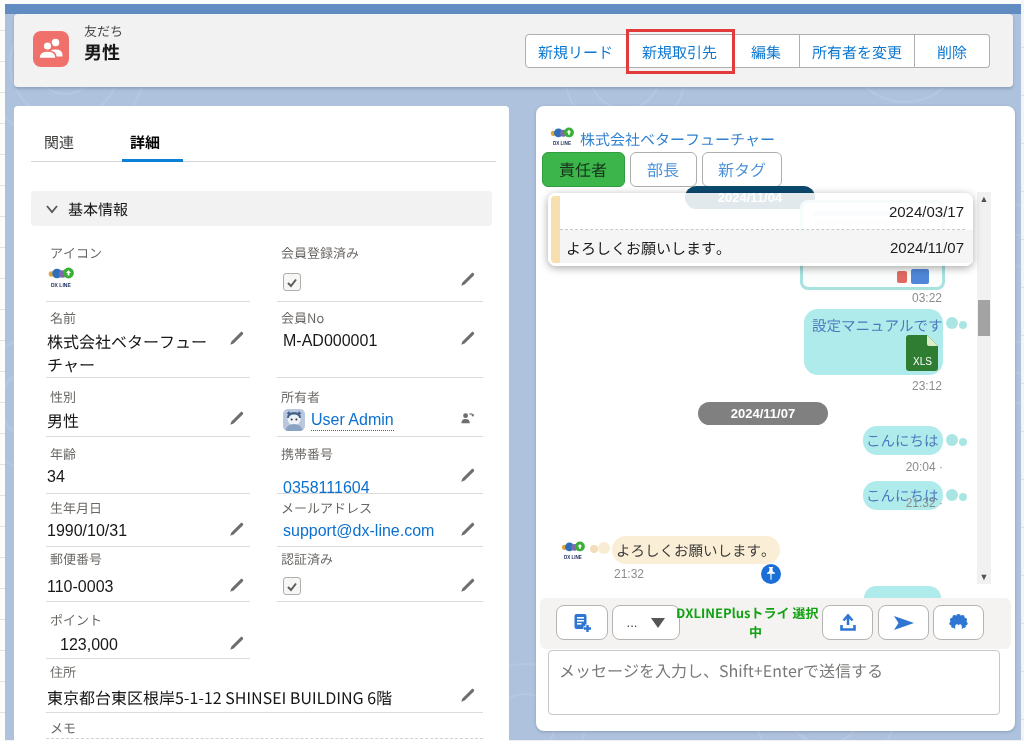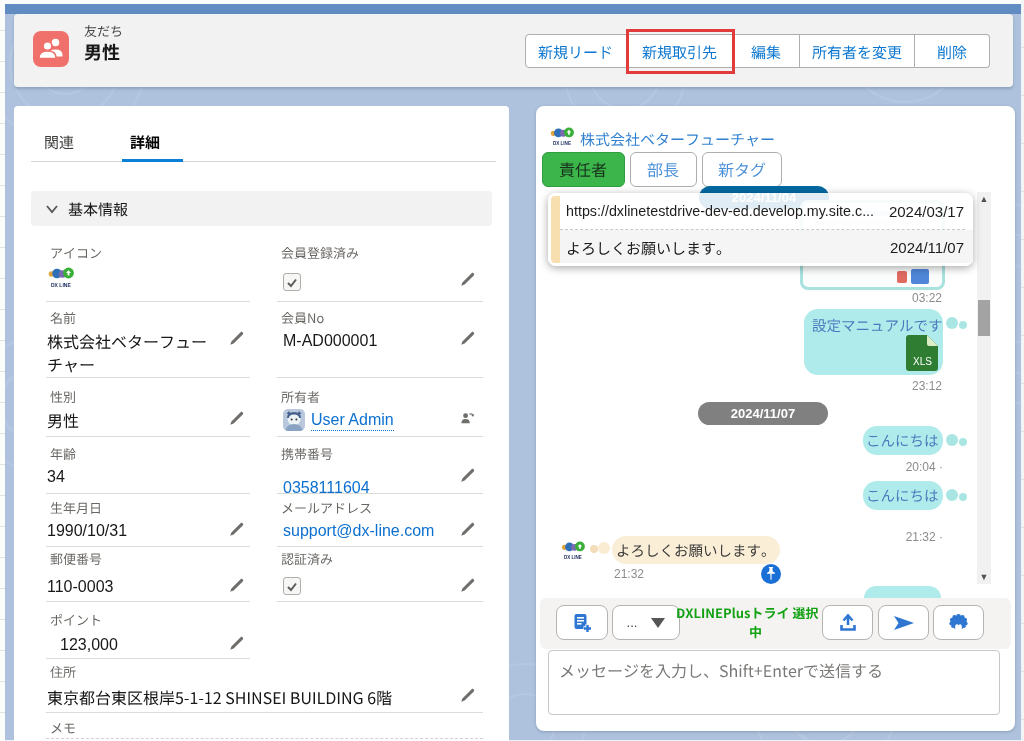--- a/index.html
+++ b/index.html
@@ -405,35 +405,34 @@
       <svg width="33" height="19" viewBox="0 -16 33 19" style="display:block;">
         <path d="M9.6 -12.5H14.4V-11.4H10.8V1.3H9.6ZM1.1 -11.7H8.7V-10.6H1.1ZM0.7 -7.2H8.9V-6.1H0.7ZM4.3 -13.4H5.5V-11H4.3ZM2.1 -10 3.1 -10.3Q3.3 -9.7 3.6 -8.9Q3.8 -8.2 3.8 -7.7L2.8 -7.4Q2.7 -8 2.5 -8.7Q2.3 -9.4 2.1 -10ZM6.7 -10.4 7.8 -10.1Q7.6 -9.4 7.3 -8.7Q7 -7.9 6.7 -7.4L5.8 -7.6Q5.9 -8 6.1 -8.5Q6.3 -9 6.4 -9.5Q6.6 -10 6.7 -10.4ZM2.2 -0.7H7.4V0.4H2.2ZM1.7 -4.7H8V1.2H6.9V-3.7H2.9V1.3H1.7ZM14.1 -12.5H14.3L14.5 -12.5L15.4 -12Q14.9 -10.8 14.3 -9.5Q13.7 -8.2 13.2 -7.2Q14 -6.4 14.4 -5.7Q14.9 -5 15 -4.4Q15.2 -3.8 15.2 -3.2Q15.2 -2.5 15 -2Q14.8 -1.4 14.4 -1.1Q14 -0.9 13.4 -0.8Q13 -0.7 12.7 -0.8Q12.3 -0.8 12 -0.8Q11.9 -1 11.9 -1.4Q11.8 -1.7 11.6 -2Q12 -1.9 12.3 -1.9Q12.6 -1.9 12.9 -1.9Q13.1 -1.9 13.2 -2Q13.4 -2 13.6 -2.1Q13.8 -2.3 13.9 -2.6Q14 -2.9 14 -3.4Q14 -4.1 13.6 -5Q13.1 -5.9 11.9 -7Q12.2 -7.6 12.5 -8.3Q12.8 -9 13.1 -9.7Q13.4 -10.4 13.7 -11Q13.9 -11.6 14.1 -12.1Z M16.8 -5.8H31.2V-4.7H16.8ZM20.3 -10.4H29.1V-9.5H20.3ZM20.3 -8.1H29.1V-7.1H20.3ZM17.6 0.1Q18.5 -0.1 19.8 -0.3Q21 -0.5 22.4 -0.7Q23.7 -0.9 25.1 -1.1L25.2 -0.1Q23.9 0.1 22.6 0.4Q21.3 0.6 20.1 0.8Q18.9 1 17.9 1.2ZM24.1 -5.5Q24.9 -3.2 26.8 -1.7Q28.6 -0.3 31.4 0.3Q31.3 0.4 31.2 0.6Q31 0.8 30.9 1Q30.8 1.1 30.7 1.3Q28.7 0.9 27.2 -0Q25.8 -0.9 24.7 -2.2Q23.6 -3.5 23 -5.2ZM29.5 -4.6 30.4 -3.9Q29.9 -3.5 29.1 -3Q28.4 -2.6 27.7 -2.2Q27 -1.8 26.4 -1.5L25.6 -2.1Q26.2 -2.4 26.9 -2.8Q27.6 -3.3 28.3 -3.7Q29 -4.2 29.5 -4.6ZM19.7 -12.8H29.6V-11.8H20.9V-5.3H19.7ZM19.7 -5.4H20.9V0.1L19.7 0.2Z" fill="#4a90d9"></path>
       </svg>
     </div>
     <div class="abs tagbtn" style="left:166px; width:80px;">
       <svg width="49" height="19" viewBox="0 -16 49 19" style="display:block;">
         <path d="M9.4 -8H15.4V-6.9H9.4ZM1 -11.8H8V-10.8H1ZM0.8 -5.4H8.1V-4.4H0.8ZM0.8 -8.1H8.2V-7.1H0.8ZM12.4 -7.6H13.5V1.2H12.4ZM3.9 -13.4H5.1V-11.2H3.9ZM3.9 -7.3H5.1V1.3H3.9ZM8.8 -12.1 10.3 -11.7Q10.3 -11.5 10 -11.5V-6.5Q10 -5.6 9.9 -4.6Q9.8 -3.6 9.5 -2.5Q9.3 -1.5 8.8 -0.5Q8.3 0.5 7.4 1.4Q7.3 1.2 7.2 1.1Q7 0.9 6.9 0.7Q6.7 0.6 6.6 0.5Q7.3 -0.2 7.8 -1.1Q8.2 -2 8.5 -2.9Q8.7 -3.8 8.7 -4.8Q8.8 -5.7 8.8 -6.5ZM14.2 -13.3 15.1 -12.4Q14.4 -12 13.4 -11.7Q12.5 -11.5 11.5 -11.2Q10.4 -11 9.5 -10.8Q9.4 -11 9.3 -11.3Q9.2 -11.6 9.1 -11.7Q10 -11.9 11 -12.2Q11.9 -12.4 12.8 -12.7Q13.6 -13 14.2 -13.3ZM5 -4.1Q5.2 -3.9 5.6 -3.7Q5.9 -3.4 6.4 -3Q6.8 -2.7 7.2 -2.4Q7.5 -2.1 7.7 -1.9L6.9 -1Q6.8 -1.3 6.4 -1.6Q6.1 -1.9 5.7 -2.3Q5.3 -2.7 4.9 -3Q4.6 -3.3 4.3 -3.5ZM1.9 -10.5 2.9 -10.7Q3.1 -10.1 3.3 -9.5Q3.5 -8.9 3.6 -8.4L2.6 -8.1Q2.5 -8.6 2.4 -9.3Q2.2 -9.9 1.9 -10.5ZM6 -10.7 7.1 -10.5Q6.9 -9.9 6.7 -9.2Q6.4 -8.6 6.2 -8.2L5.2 -8.4Q5.4 -8.7 5.5 -9.1Q5.7 -9.5 5.8 -9.9Q6 -10.4 6 -10.7ZM4 -4.9 4.8 -4.5Q4.4 -3.7 3.8 -2.8Q3.2 -1.9 2.6 -1.1Q1.9 -0.4 1.3 0.1Q1.1 -0.1 0.9 -0.3Q0.6 -0.6 0.4 -0.8Q1.1 -1.2 1.8 -1.8Q2.4 -2.5 3 -3.3Q3.6 -4.1 4 -4.9Z M22.6 -7.3Q23.4 -6.9 24.3 -6.3Q25.1 -5.8 25.9 -5.2Q26.8 -4.6 27.6 -4.1Q28.3 -3.5 28.9 -3L28 -1.9Q27.4 -2.4 26.7 -3Q25.9 -3.6 25.1 -4.2Q24.2 -4.8 23.4 -5.4Q22.5 -6 21.8 -6.4ZM30 -10.3Q29.9 -10.1 29.8 -9.8Q29.7 -9.6 29.6 -9.4Q29.4 -8.6 28.9 -7.6Q28.5 -6.7 28 -5.7Q27.4 -4.8 26.7 -3.9Q25.6 -2.6 24 -1.4Q22.4 -0.1 20.1 0.7L19 -0.3Q20.5 -0.7 21.7 -1.4Q22.9 -2.1 23.9 -2.9Q24.9 -3.7 25.6 -4.6Q26.2 -5.3 26.7 -6.2Q27.2 -7.1 27.6 -8Q28 -8.9 28.2 -9.6H22.3L22.8 -10.7H27.9Q28.2 -10.7 28.5 -10.8Q28.7 -10.8 28.9 -10.9ZM24.6 -12.6Q24.4 -12.2 24.2 -11.9Q24 -11.5 23.9 -11.3Q23.4 -10.4 22.6 -9.4Q21.9 -8.3 20.8 -7.3Q19.8 -6.2 18.5 -5.4L17.5 -6.2Q18.8 -7 19.9 -8.1Q20.9 -9.1 21.6 -10.1Q22.2 -11 22.6 -11.8Q22.7 -12 22.9 -12.3Q23 -12.7 23.1 -13Z M44.2 -12.8Q44.4 -12.5 44.7 -12.1Q44.9 -11.7 45.2 -11.3Q45.4 -10.9 45.5 -10.6L44.7 -10.2Q44.4 -10.7 44.1 -11.3Q43.7 -12 43.4 -12.4ZM46 -13.4Q46.2 -13.1 46.5 -12.8Q46.7 -12.4 46.9 -12Q47.2 -11.6 47.3 -11.3L46.5 -10.9Q46.2 -11.4 45.9 -12Q45.5 -12.6 45.2 -13.1ZM45.3 -9.6Q45.2 -9.4 45.1 -9.2Q45 -9 44.9 -8.8Q44.7 -8 44.3 -7Q43.9 -6.1 43.4 -5.1Q42.8 -4.1 42.1 -3.3Q41 -1.9 39.5 -0.8Q38 0.3 35.7 1.1L34.6 0Q36 -0.4 37.2 -1Q38.4 -1.6 39.3 -2.4Q40.2 -3.1 41 -4Q41.6 -4.7 42.1 -5.6Q42.6 -6.5 43 -7.3Q43.4 -8.2 43.5 -9H37.6L38.1 -10.1Q38.3 -10.1 38.8 -10.1Q39.3 -10.1 40 -10.1Q40.7 -10.1 41.4 -10.1Q42 -10.1 42.5 -10.1Q43 -10.1 43.2 -10.1Q43.5 -10.1 43.8 -10.1Q44.1 -10.2 44.2 -10.3ZM39.9 -12Q39.7 -11.7 39.6 -11.4Q39.4 -11 39.2 -10.8Q38.8 -9.9 38 -8.9Q37.3 -7.9 36.3 -6.9Q35.3 -5.9 34 -5L32.9 -5.8Q34 -6.5 34.8 -7.2Q35.6 -7.9 36.2 -8.6Q36.8 -9.4 37.3 -10Q37.7 -10.7 38 -11.3Q38.1 -11.5 38.2 -11.8Q38.4 -12.2 38.5 -12.5Z" fill="#4a90d9"></path>
       </svg>
     </div>
 
-    <div class="abs pill" style="left:163px; top:80px; background:#0369a1;">2024/11/04</div>
+    <div class="abs pill" style="left:149px; top:80px; background:#0c4a6e;">2024/11/04</div>
 
     <div class="abs" style="left:264px; top:94px; width:145px; height:90px; border:3px solid #a8e2df; border-radius:8px; background:#fbfdfd;">
       <div class="abs" style="left:10px; top:8px; width:80px; height:5px; background:#d8e4ea;"></div>
       <div class="abs" style="left:10px; top:18px; width:110px; height:4px; background:#e3ebf0;"></div>
       <div class="abs" style="left:10px; top:27px; width:95px; height:4px; background:#e3ebf0;"></div>
       <div class="abs" style="left:10px; top:36px; width:105px; height:4px; background:#e8eef2;"></div>
       <div class="abs" style="left:10px; top:50px; width:70px; height:4px; background:#e3ebf0;"></div>
       <div class="abs" style="left:108px; top:66px; width:18px; height:15px; background:#4f86d8; border-radius:2px;"></div>
       <div class="abs" style="left:94px; top:68px; width:10px; height:12px; background:#e06a60; border-radius:2px;"></div>
     </div>
 
     <div class="abs" id="overlay">
       <div class="abs" style="left:3px; top:3px; width:9px; height:67px; background:#f8dfb0; border-radius:4px 0 0 4px;"></div>
-      <div class="abs" style="left:18px; top:10px; font-size:14.3px; white-space:nowrap; color:#1d1d1d;">https://dxlinetestdrive-dev-ed.develop.my.site.c...</div>
       <div class="abs" style="right:9px; top:10px; font-size:15px; color:#1d1d1d;">2024/03/17</div>
       <div class="abs" style="left:12px; top:36px; width:405px; border-top:1px dashed #c9c9c9;"></div>
       <div class="abs" style="left:12px; top:37px; width:413px; height:33px; background:rgba(243,243,243,.85);"></div>
       <div class="abs" style="left:18px; top:46px;">
         <svg width="166" height="17" viewBox="0 -15 166 17" style="display:block;">
           <path d="M8.1 -11.8Q8.1 -11.6 8.1 -11.4Q8.1 -11.1 8 -10.8Q8 -10.5 8 -10.3Q8 -9.8 8 -9Q8 -8.3 8 -7.5Q8 -6.9 8 -6.1Q8.1 -5.3 8.1 -4.4Q8.2 -3.6 8.2 -2.8Q8.2 -2.1 8.2 -1.6Q8.2 -1.1 8.1 -0.7Q7.9 -0.3 7.6 0Q7.3 0.3 6.8 0.5Q6.2 0.7 5.5 0.7Q4.5 0.7 3.6 0.5Q2.8 0.2 2.4 -0.3Q1.9 -0.8 1.9 -1.7Q1.9 -2.4 2.3 -2.9Q2.7 -3.5 3.5 -3.8Q4.4 -4.1 5.7 -4.1Q6.8 -4.1 7.8 -3.9Q8.9 -3.6 9.8 -3.2Q10.7 -2.8 11.5 -2.3Q12.3 -1.8 12.8 -1.2L12.1 -0.1Q11.6 -0.7 10.8 -1.2Q10.1 -1.7 9.2 -2.2Q8.4 -2.6 7.4 -2.8Q6.5 -3.1 5.5 -3.1Q4.4 -3.1 3.7 -2.7Q3.1 -2.3 3.1 -1.7Q3.1 -1.1 3.7 -0.8Q4.3 -0.4 5.4 -0.4Q6.2 -0.4 6.6 -0.8Q7 -1.2 7 -2Q7 -2.4 7 -3.1Q6.9 -3.8 6.9 -4.6Q6.9 -5.4 6.9 -6.2Q6.8 -7 6.8 -7.5Q6.8 -8 6.8 -8.5Q6.8 -9 6.8 -9.5Q6.8 -10 6.8 -10.3Q6.8 -10.6 6.8 -10.9Q6.8 -11.1 6.8 -11.4Q6.7 -11.6 6.7 -11.8ZM7.3 -8.8Q7.7 -8.8 8.3 -8.8Q9 -8.8 9.7 -8.8Q10.4 -8.9 11.1 -8.9Q11.8 -9 12.4 -9L12.5 -7.9Q11.9 -7.8 11.2 -7.8Q10.4 -7.8 9.7 -7.7Q9 -7.7 8.4 -7.7Q7.7 -7.6 7.3 -7.6Z M18.5 -10.9Q18.7 -10.9 19 -10.9Q19.2 -10.9 19.5 -10.9Q19.8 -10.9 20.3 -10.9Q20.8 -10.9 21.4 -10.9Q22.1 -10.9 22.7 -11Q23.3 -11 23.9 -11Q24.4 -11 24.7 -11Q24.9 -11.1 25.1 -11.1Q25.4 -11.1 25.5 -11.2L26.2 -10.3Q26.1 -10.2 25.9 -10.1Q25.7 -10 25.6 -9.9Q25.2 -9.5 24.7 -9.1Q24.1 -8.7 23.6 -8.2Q23 -7.7 22.5 -7.3Q21.9 -6.8 21.4 -6.5Q22 -6.7 22.6 -6.8Q23.1 -6.8 23.6 -6.8Q24.8 -6.8 25.8 -6.4Q26.7 -6 27.2 -5.2Q27.8 -4.4 27.8 -3.4Q27.8 -2 26.9 -1Q25.9 -0 24.2 0.4Q22.5 0.8 20 0.6L19.6 -0.6Q21.2 -0.4 22.5 -0.5Q23.7 -0.6 24.6 -1Q25.6 -1.4 26 -2Q26.5 -2.6 26.5 -3.4Q26.5 -4.5 25.7 -5.2Q24.8 -5.9 23.4 -5.9Q22.4 -5.9 21.6 -5.6Q20.9 -5.4 20.2 -5Q19.5 -4.6 18.9 -4Q18.2 -3.4 17.5 -2.8L16.6 -3.7Q17.3 -4.2 18.1 -4.9Q18.9 -5.5 19.8 -6.3Q20.7 -7 21.5 -7.7Q22.3 -8.4 23 -9Q23.7 -9.6 24 -10Q23.8 -10 23.3 -10Q22.8 -9.9 22.3 -9.9Q21.7 -9.9 21.2 -9.9Q20.7 -9.9 20.2 -9.8Q19.8 -9.8 19.6 -9.8Q19.3 -9.8 19 -9.8Q18.7 -9.7 18.5 -9.7Z M35.1 -11.7Q35 -11.3 35 -10.9Q35 -10.6 35 -10.2Q34.9 -9.5 34.9 -8.6Q34.9 -7.7 34.8 -6.6Q34.8 -5.6 34.8 -4.6Q34.8 -3.5 34.8 -2.7Q34.8 -1.9 35.1 -1.4Q35.4 -0.9 36 -0.7Q36.5 -0.5 37.2 -0.5Q38.3 -0.5 39.1 -0.7Q39.9 -1 40.6 -1.4Q41.2 -1.9 41.7 -2.4Q42.2 -3 42.6 -3.6L43.5 -2.5Q43.1 -2 42.5 -1.4Q42 -0.9 41.2 -0.4Q40.4 0.1 39.4 0.5Q38.4 0.8 37.2 0.8Q36.1 0.8 35.3 0.4Q34.5 0.1 34 -0.6Q33.6 -1.4 33.6 -2.6Q33.6 -3.3 33.6 -4.1Q33.6 -4.9 33.6 -5.8Q33.6 -6.6 33.7 -7.5Q33.7 -8.3 33.7 -9Q33.7 -9.7 33.7 -10.2Q33.7 -10.6 33.7 -11Q33.7 -11.4 33.6 -11.7Z M55.6 -11.1Q55.3 -10.9 55 -10.6Q54.7 -10.4 54.5 -10.2Q54.1 -9.9 53.6 -9.4Q53 -9 52.4 -8.5Q51.8 -8 51.2 -7.5Q50.6 -7 50.2 -6.7Q49.8 -6.3 49.6 -6Q49.5 -5.8 49.6 -5.5Q49.8 -5.3 50.3 -4.9Q50.7 -4.5 51.2 -4.1Q51.8 -3.6 52.4 -3.1Q53 -2.6 53.6 -2.1Q54.3 -1.5 54.8 -1Q55.4 -0.5 55.9 -0L54.8 1Q54.4 0.4 53.8 -0.1Q53.4 -0.5 52.8 -1.1Q52.2 -1.6 51.6 -2.2Q50.9 -2.8 50.2 -3.3Q49.6 -3.9 49.1 -4.3Q48.4 -4.9 48.2 -5.4Q48 -5.8 48.2 -6.3Q48.5 -6.7 49.2 -7.3Q49.6 -7.6 50.2 -8.1Q50.8 -8.6 51.4 -9.1Q52.1 -9.7 52.6 -10.2Q53.2 -10.7 53.6 -11.1Q53.8 -11.3 54.1 -11.6Q54.3 -11.8 54.4 -12.1Z M66.2 -12Q66.1 -11.9 66.1 -11.7Q66.1 -11.5 66.1 -11.3Q66.1 -11.1 66.1 -10.9Q66 -10.6 66 -10.1Q66 -9.5 66 -8.8Q66 -8.2 66 -7.5Q65.9 -6.8 65.9 -6.2Q65.9 -5.6 66 -4.9Q66 -4.2 66 -3.6Q66 -2.9 66 -2.3Q66 -1.7 66 -1.4Q66 -0.7 65.9 -0.3Q65.7 0.1 65.4 0.3Q65.1 0.5 64.7 0.5Q64.3 0.5 63.7 0.3Q63.2 0.1 62.7 -0.3Q62.2 -0.6 61.9 -1.1Q61.6 -1.5 61.6 -2Q61.6 -2.7 62.1 -3.3Q62.6 -4 63.4 -4.5Q64.3 -5.1 65.2 -5.4Q66.2 -5.8 67.3 -6Q68.3 -6.2 69.2 -6.2Q70.3 -6.2 71.2 -5.9Q72 -5.5 72.5 -4.8Q73 -4.1 73 -3.2Q73 -2.4 72.6 -1.7Q72.3 -1 71.6 -0.5Q70.8 -0 69.8 0.2Q69.3 0.3 68.8 0.4Q68.3 0.4 67.9 0.4L67.5 -0.8Q67.9 -0.8 68.4 -0.8Q68.9 -0.8 69.3 -0.9Q69.9 -1 70.5 -1.3Q71.1 -1.6 71.4 -2.1Q71.8 -2.6 71.8 -3.2Q71.8 -3.9 71.5 -4.3Q71.1 -4.8 70.5 -5Q69.9 -5.2 69.2 -5.2Q68.2 -5.2 67.3 -5Q66.3 -4.8 65.4 -4.4Q64.6 -4.1 64 -3.7Q63.5 -3.3 63.1 -2.9Q62.7 -2.5 62.7 -2.1Q62.7 -1.8 62.9 -1.6Q63.1 -1.4 63.3 -1.2Q63.6 -1 63.9 -0.9Q64.2 -0.8 64.4 -0.8Q64.6 -0.8 64.8 -1Q64.9 -1.2 64.9 -1.5Q64.9 -2 64.9 -2.7Q64.9 -3.5 64.9 -4.4Q64.9 -5.3 64.9 -6.1Q64.9 -6.8 64.9 -7.5Q64.9 -8.3 64.9 -9Q64.9 -9.6 64.9 -10.2Q64.9 -10.7 64.9 -10.9Q64.9 -11.1 64.9 -11.3Q64.9 -11.5 64.9 -11.7Q64.9 -11.9 64.8 -12ZM70.8 -10.3Q71.4 -10 72 -9.6Q72.7 -9.2 73.3 -8.8Q73.9 -8.4 74.2 -8.1L73.6 -7.2Q73.4 -7.4 72.9 -7.7Q72.5 -8.1 72 -8.4Q71.6 -8.7 71.1 -9Q70.6 -9.2 70.3 -9.4ZM61.8 -9.3Q62.4 -9.2 62.9 -9.2Q63.3 -9.2 63.7 -9.2Q64.3 -9.2 65 -9.2Q65.7 -9.3 66.4 -9.4Q67.1 -9.5 67.8 -9.6Q68.5 -9.8 69.1 -9.9L69.1 -8.8Q68.5 -8.6 67.8 -8.5Q67.1 -8.4 66.4 -8.3Q65.6 -8.2 64.9 -8.1Q64.3 -8.1 63.8 -8.1Q63.1 -8.1 62.7 -8.1Q62.2 -8.1 61.8 -8.1Z M76.7 -11.9H82.6V-10.9H76.7ZM78.3 -3.2 79.2 -3.1Q79 -2.2 78.7 -1.4Q78.4 -0.6 78.1 0Q78 -0.1 77.7 -0.2Q77.5 -0.3 77.3 -0.4Q77.6 -1 77.9 -1.7Q78.1 -2.5 78.3 -3.2ZM81.3 -3 82.1 -3.3Q82.4 -2.7 82.6 -2Q82.9 -1.3 83 -0.9L82.2 -0.5Q82.1 -1 81.8 -1.7Q81.6 -2.4 81.3 -3ZM76.4 -11.9H77.3V-6.4Q77.3 -5.5 77.3 -4.6Q77.2 -3.6 77.1 -2.6Q77 -1.7 76.8 -0.7Q76.6 0.2 76.2 1Q76.2 0.9 76 0.7Q75.8 0.6 75.7 0.5Q75.5 0.4 75.4 0.4Q75.8 -0.6 76 -1.8Q76.2 -2.9 76.3 -4.1Q76.4 -5.3 76.4 -6.4ZM79 -6.3V-4.8H81.6V-6.3ZM79 -8.6V-7.1H81.6V-8.6ZM78.1 -9.4H82.5V-4H78.1ZM79.8 -4.2H80.8V0.1Q80.8 0.5 80.7 0.7Q80.6 0.9 80.4 1Q80.1 1.1 79.7 1.2Q79.4 1.2 78.8 1.2Q78.8 1 78.7 0.7Q78.6 0.5 78.5 0.3Q78.9 0.3 79.2 0.3Q79.5 0.3 79.6 0.3Q79.8 0.3 79.8 0.1ZM79.8 -11.2 80.9 -11Q80.8 -10.5 80.6 -9.9Q80.5 -9.3 80.3 -8.9L79.4 -9.1Q79.5 -9.5 79.7 -10.1Q79.8 -10.7 79.8 -11.2ZM82.9 -11.9H89.3V-10.9H82.9ZM84.4 -6.3V-4.8H87.9V-6.3ZM84.4 -4V-2.5H87.9V-4ZM84.4 -8.6V-7.1H87.9V-8.6ZM83.4 -9.5H88.9V-1.6H83.4ZM85.6 -11.4 86.7 -11.3Q86.6 -10.7 86.4 -10Q86.2 -9.4 86.1 -8.9L85.2 -9Q85.3 -9.4 85.3 -9.8Q85.4 -10.2 85.5 -10.7Q85.6 -11.1 85.6 -11.4ZM84.7 -1.3 85.6 -0.8Q85.3 -0.4 84.8 -0Q84.3 0.4 83.8 0.7Q83.3 1 82.8 1.2Q82.7 1.1 82.5 0.8Q82.3 0.6 82.1 0.5Q82.6 0.3 83.1 -0Q83.6 -0.3 84 -0.7Q84.4 -1 84.7 -1.3ZM86.7 -0.8 87.5 -1.3Q87.9 -1 88.3 -0.7Q88.7 -0.3 89 0Q89.4 0.3 89.6 0.6L88.8 1.2Q88.6 0.9 88.2 0.6Q87.8 0.2 87.4 -0.1Q87 -0.5 86.7 -0.8Z M93.3 -10.5Q93.3 -10.3 93.3 -10Q93.3 -9.8 93.2 -9.5Q93.2 -9.2 93.2 -9Q93.2 -8.5 93.2 -8Q93.2 -7.4 93.3 -6.7Q93.3 -6.1 93.3 -5.5Q93.5 -4.2 93.7 -3.3Q94 -2.3 94.4 -1.8Q94.8 -1.3 95.4 -1.3Q95.7 -1.3 95.9 -1.6Q96.2 -1.8 96.4 -2.3Q96.7 -2.7 96.9 -3.2Q97.1 -3.8 97.2 -4.3L98.2 -3.3Q97.7 -2 97.3 -1.3Q96.8 -0.5 96.3 -0.2Q95.9 0.1 95.3 0.1Q94.6 0.1 94 -0.4Q93.3 -0.9 92.9 -2.1Q92.4 -3.2 92.2 -5.2Q92.1 -5.8 92.1 -6.6Q92 -7.3 92 -8Q92 -8.7 92 -9.2Q92 -9.4 92 -9.8Q92 -10.2 91.9 -10.5ZM101.2 -10.1Q101.6 -9.5 101.9 -8.9Q102.3 -8.2 102.6 -7.4Q102.9 -6.6 103.2 -5.8Q103.4 -5 103.6 -4.2Q103.7 -3.4 103.8 -2.6L102.6 -2.1Q102.5 -3.1 102.3 -4.2Q102.1 -5.2 101.7 -6.2Q101.4 -7.2 101 -8.1Q100.5 -9 100 -9.7Z M110.1 -11.7Q110 -11.3 110 -10.9Q110 -10.6 110 -10.2Q109.9 -9.5 109.9 -8.6Q109.9 -7.7 109.8 -6.6Q109.8 -5.6 109.8 -4.6Q109.8 -3.5 109.8 -2.7Q109.8 -1.9 110.1 -1.4Q110.4 -0.9 111 -0.7Q111.5 -0.5 112.2 -0.5Q113.3 -0.5 114.1 -0.7Q114.9 -1 115.6 -1.4Q116.2 -1.9 116.7 -2.4Q117.2 -3 117.6 -3.6L118.5 -2.5Q118.1 -2 117.5 -1.4Q117 -0.9 116.2 -0.4Q115.4 0.1 114.4 0.5Q113.4 0.8 112.2 0.8Q111.1 0.8 110.3 0.4Q109.5 0.1 109 -0.6Q108.6 -1.4 108.6 -2.6Q108.6 -3.3 108.6 -4.1Q108.6 -4.9 108.6 -5.8Q108.6 -6.6 108.7 -7.5Q108.7 -8.3 108.7 -9Q108.7 -9.7 108.7 -10.2Q108.7 -10.6 108.7 -11Q108.7 -11.4 108.6 -11.7Z M128.6 -11.9Q128.6 -11.7 128.5 -11.5Q128.5 -11.2 128.5 -10.9Q128.5 -10.7 128.5 -10.2Q128.5 -9.8 128.5 -9.2Q128.5 -8.6 128.5 -8.1Q128.5 -7.5 128.5 -7Q128.5 -6.3 128.5 -5.5Q128.6 -4.6 128.6 -3.9Q128.6 -3.1 128.7 -2.4Q128.7 -1.8 128.7 -1.4Q128.7 -0.9 128.5 -0.4Q128.2 0.1 127.6 0.4Q127 0.7 126.1 0.7Q124.4 0.7 123.6 0.1Q122.7 -0.4 122.7 -1.5Q122.7 -2.2 123.1 -2.7Q123.6 -3.2 124.3 -3.5Q125.1 -3.8 126.2 -3.8Q127.4 -3.8 128.4 -3.5Q129.5 -3.3 130.3 -2.8Q131.2 -2.4 131.9 -2Q132.5 -1.5 133 -1.1L132.3 -0.1Q131.8 -0.6 131.1 -1Q130.5 -1.5 129.7 -1.9Q128.9 -2.3 128 -2.6Q127.1 -2.8 126 -2.8Q125 -2.8 124.4 -2.5Q123.8 -2.1 123.8 -1.6Q123.8 -1.2 124.1 -1Q124.3 -0.7 124.7 -0.5Q125.2 -0.4 125.9 -0.4Q126.4 -0.4 126.7 -0.5Q127.1 -0.6 127.3 -0.9Q127.5 -1.2 127.5 -1.7Q127.5 -2.1 127.5 -2.8Q127.5 -3.5 127.4 -4.3Q127.4 -5.1 127.4 -5.8Q127.4 -6.5 127.4 -7Q127.4 -7.5 127.4 -8.1Q127.4 -8.6 127.4 -9.1Q127.4 -9.7 127.4 -10.1Q127.4 -10.6 127.4 -11Q127.4 -11.2 127.4 -11.5Q127.4 -11.8 127.3 -11.9ZM122.9 -10.3Q123.2 -10.2 123.7 -10.2Q124.2 -10.1 124.8 -10Q125.3 -10 125.8 -10Q126.3 -9.9 126.7 -9.9Q128.1 -9.9 129.6 -10.1Q131.1 -10.2 132.6 -10.4L132.5 -9.3Q131.7 -9.2 130.7 -9.1Q129.8 -9 128.7 -9Q127.7 -8.9 126.7 -8.9Q126.2 -8.9 125.5 -9Q124.7 -9 124 -9.1Q123.3 -9.1 122.9 -9.2ZM122.8 -7.1Q123.2 -7 123.7 -7Q124.2 -6.9 124.7 -6.9Q125.2 -6.9 125.7 -6.8Q126.2 -6.8 126.6 -6.8Q127.6 -6.8 128.7 -6.9Q129.7 -6.9 130.7 -7Q131.7 -7.1 132.7 -7.3L132.7 -6.1Q131.9 -6 131.2 -6Q130.4 -5.9 129.7 -5.8Q128.9 -5.8 128.2 -5.8Q127.4 -5.8 126.5 -5.8Q126 -5.8 125.4 -5.8Q124.7 -5.8 124 -5.9Q123.3 -5.9 122.8 -6Z M144.4 -11.9Q144.4 -11.8 144.4 -11.6Q144.4 -11.4 144.3 -11.2Q144.3 -11 144.3 -10.9Q144.3 -10.6 144.3 -10.2Q144.3 -9.7 144.3 -9.1Q144.3 -8.5 144.3 -7.9Q144.3 -7.3 144.3 -6.8Q144.3 -6.2 144.3 -5.9L143.2 -6.5Q143.2 -6.7 143.2 -7.1Q143.2 -7.5 143.2 -8.1Q143.2 -8.6 143.2 -9.2Q143.2 -9.8 143.2 -10.2Q143.2 -10.7 143.1 -10.9Q143.1 -11.2 143.1 -11.5Q143.1 -11.8 143 -11.9ZM136.4 -9.8Q137.1 -9.8 137.8 -9.8Q138.6 -9.8 139.5 -9.9Q140.4 -9.9 141.3 -9.9Q142.2 -9.9 143 -9.9Q143.8 -10 144.5 -10Q145.2 -10 145.9 -10Q146.6 -10 147.2 -10Q147.7 -10 148.2 -9.9Q148.7 -9.9 148.9 -9.9L148.9 -8.8Q148.3 -8.9 147.2 -8.9Q146.2 -8.9 144.5 -8.9Q143.6 -8.9 142.5 -8.9Q141.4 -8.9 140.4 -8.8Q139.3 -8.8 138.3 -8.7Q137.3 -8.7 136.5 -8.6ZM144.3 -5.4Q144.3 -4.4 144 -3.8Q143.7 -3.1 143.2 -2.8Q142.7 -2.4 142 -2.4Q141.5 -2.4 141.1 -2.6Q140.7 -2.7 140.3 -3.1Q140 -3.4 139.7 -3.9Q139.5 -4.3 139.5 -4.9Q139.5 -5.7 139.9 -6.3Q140.3 -6.9 140.9 -7.2Q141.5 -7.5 142.2 -7.5Q143.1 -7.5 143.6 -7.1Q144.2 -6.8 144.5 -6.1Q144.8 -5.4 144.8 -4.5Q144.8 -3.8 144.6 -3Q144.4 -2.2 143.9 -1.5Q143.4 -0.8 142.5 -0.2Q141.7 0.4 140.3 0.8L139.3 -0.2Q140.4 -0.4 141.2 -0.8Q142 -1.2 142.5 -1.7Q143.1 -2.3 143.4 -3Q143.7 -3.7 143.7 -4.6Q143.7 -5.6 143.2 -6.1Q142.8 -6.5 142.2 -6.5Q141.8 -6.5 141.4 -6.4Q141.1 -6.2 140.9 -5.8Q140.7 -5.4 140.7 -5Q140.7 -4.3 141.1 -3.9Q141.6 -3.5 142.2 -3.5Q142.7 -3.5 143 -3.7Q143.3 -4 143.5 -4.5Q143.6 -5.1 143.5 -5.9Z M152.9 -3.7Q153.6 -3.7 154.1 -3.3Q154.6 -3 154.9 -2.5Q155.2 -2 155.2 -1.4Q155.2 -0.7 154.9 -0.2Q154.6 0.3 154.1 0.6Q153.6 0.9 152.9 0.9Q152.3 0.9 151.8 0.6Q151.2 0.3 150.9 -0.2Q150.6 -0.7 150.6 -1.4Q150.6 -2 150.9 -2.5Q151.2 -3 151.8 -3.3Q152.3 -3.7 152.9 -3.7ZM152.9 0.1Q153.5 0.1 154 -0.3Q154.4 -0.7 154.4 -1.4Q154.4 -1.8 154.2 -2.1Q154 -2.5 153.7 -2.7Q153.3 -2.9 152.9 -2.9Q152.5 -2.9 152.2 -2.7Q151.8 -2.5 151.6 -2.1Q151.4 -1.8 151.4 -1.4Q151.4 -1 151.6 -0.6Q151.8 -0.3 152.2 -0.1Q152.5 0.1 152.9 0.1Z" fill="#1d1d1d"></path>
         </svg>
       </div>
       <div class="abs" style="right:9px; top:46px; font-size:15px; color:#1d1d1d;">2024/11/07</div>
     </div>
@@ -475,21 +474,21 @@
     <circle class="abs dotsm" style="left:423px; top:332px;"></circle>
     <div class="abs time" style="right:72px; top:354px;">20:04 ·</div>
 
     <div class="abs bub-r" style="left:327px; top:375px; width:80px; display:flex; align-items:center; justify-content:center;">
       <svg width="74" height="17" viewBox="0 -14 74 17" style="display:block;">
         <path d="M3.4 -10.2Q4.2 -10.1 5.2 -10Q6.1 -10 7.2 -10Q7.9 -10 8.6 -10Q9.3 -10.1 10 -10.1Q10.6 -10.1 11.1 -10.2V-9Q10.7 -9 10 -8.9Q9.3 -8.9 8.6 -8.9Q7.9 -8.8 7.2 -8.8Q6.2 -8.8 5.2 -8.9Q4.3 -8.9 3.4 -9ZM4 -4.3Q3.8 -3.9 3.8 -3.5Q3.7 -3.1 3.7 -2.7Q3.7 -1.9 4.5 -1.3Q5.4 -0.8 7.1 -0.8Q8.1 -0.8 9.1 -0.9Q10 -1 10.8 -1.1Q11.5 -1.2 12.1 -1.4L12.1 -0.1Q11.6 -0 10.8 0.1Q10.1 0.2 9.1 0.3Q8.2 0.4 7.2 0.4Q5.7 0.4 4.7 0Q3.6 -0.3 3.1 -0.9Q2.5 -1.5 2.5 -2.4Q2.5 -3 2.6 -3.5Q2.7 -4 2.8 -4.4Z M22.4 -10.8Q22.3 -10.6 22.2 -10.4Q22.1 -10.3 22 -10.1Q21.7 -9.7 21.4 -9.1Q21 -8.5 20.6 -7.8Q20.3 -7.1 19.9 -6.4Q19.5 -5.8 19.2 -5.2Q19.8 -5.7 20.3 -5.9Q20.9 -6.1 21.4 -6.1Q22.1 -6.1 22.6 -5.7Q23.1 -5.2 23.1 -4.4Q23.1 -3.9 23.1 -3.5Q23.1 -3 23.1 -2.5Q23.1 -2.1 23.2 -1.7Q23.2 -1.2 23.5 -0.9Q23.9 -0.7 24.3 -0.7Q24.9 -0.7 25.4 -1Q25.9 -1.3 26.3 -1.9Q26.6 -2.4 26.9 -3Q27.1 -3.6 27.3 -4.2L28.2 -3.4Q27.9 -2.3 27.3 -1.4Q26.7 -0.5 26 0Q25.2 0.5 24.1 0.5Q23.4 0.5 22.9 0.3Q22.5 -0 22.3 -0.5Q22.1 -0.9 22 -1.3Q22 -1.7 22 -2.2Q22 -2.7 22 -3.2Q22 -3.7 22 -4.1Q22 -4.5 21.7 -4.8Q21.4 -5.1 20.9 -5.1Q20.3 -5.1 19.8 -4.7Q19.3 -4.4 18.8 -3.9Q18.4 -3.3 18.1 -2.7Q17.9 -2.4 17.7 -2Q17.6 -1.5 17.4 -1Q17.2 -0.6 17.1 -0.1Q16.9 0.3 16.8 0.5L15.6 0.1Q15.9 -0.6 16.3 -1.6Q16.7 -2.5 17.2 -3.5Q17.7 -4.6 18.2 -5.6Q18.7 -6.6 19.2 -7.5Q19.7 -8.4 20.1 -9.1Q20.4 -9.8 20.6 -10.2Q20.7 -10.4 20.9 -10.7Q21 -11 21.1 -11.3Z M35.6 -9.8Q36.2 -9.7 37 -9.6Q37.8 -9.6 38.6 -9.6Q39.5 -9.6 40.3 -9.7Q41 -9.7 41.6 -9.8V-8.6Q41 -8.6 40.2 -8.5Q39.4 -8.5 38.6 -8.5Q37.8 -8.5 37 -8.5Q36.2 -8.6 35.6 -8.6ZM36.2 -3.9Q36.1 -3.5 36 -3.2Q36 -2.9 36 -2.6Q36 -2.3 36.1 -2.1Q36.2 -1.8 36.5 -1.6Q36.7 -1.5 37.2 -1.4Q37.7 -1.2 38.4 -1.2Q39.4 -1.2 40.3 -1.3Q41.1 -1.4 42 -1.6L42 -0.4Q41.4 -0.3 40.4 -0.2Q39.5 -0.1 38.4 -0.1Q36.6 -0.1 35.7 -0.7Q34.9 -1.3 34.9 -2.3Q34.9 -2.6 35 -3.1Q35 -3.5 35.1 -4ZM32.8 -10.9Q32.8 -10.8 32.8 -10.6Q32.7 -10.4 32.7 -10.2Q32.6 -10.1 32.6 -9.9Q32.5 -9.5 32.4 -9Q32.3 -8.5 32.2 -7.9Q32.1 -7.3 32 -6.6Q32 -6 31.9 -5.4Q31.9 -4.9 31.9 -4.4Q31.9 -3.8 31.9 -3.4Q31.9 -2.9 32 -2.4Q32.1 -2.7 32.3 -3.1Q32.4 -3.4 32.6 -3.8Q32.7 -4.2 32.8 -4.5L33.4 -4Q33.2 -3.5 33 -2.9Q32.8 -2.2 32.6 -1.7Q32.5 -1.1 32.4 -0.7Q32.4 -0.6 32.4 -0.4Q32.3 -0.2 32.3 -0.1Q32.3 0 32.4 0.2Q32.4 0.3 32.4 0.4L31.3 0.5Q31.1 -0.3 31 -1.5Q30.8 -2.7 30.8 -4.2Q30.8 -5 30.9 -5.8Q30.9 -6.6 31.1 -7.4Q31.2 -8.2 31.3 -8.9Q31.4 -9.5 31.5 -10Q31.5 -10.2 31.5 -10.5Q31.6 -10.8 31.6 -11Z M49.6 -11.4Q49.6 -11.1 49.5 -10.7Q49.4 -10.4 49.4 -10.1Q49.3 -9.8 49.2 -9.3Q49.1 -8.8 49 -8.2Q48.8 -7.6 48.7 -6.9Q48.5 -6.3 48.4 -5.8Q48.2 -5.2 48.1 -4.8Q49 -5.5 50 -5.8Q51 -6.1 52.2 -6.1Q53.3 -6.1 54.1 -5.7Q55 -5.4 55.4 -4.7Q55.8 -4.1 55.8 -3.2Q55.8 -2.1 55.3 -1.3Q54.7 -0.5 53.7 -0.1Q52.7 0.4 51.3 0.5Q50 0.6 48.3 0.5L48 -0.7Q49.3 -0.5 50.5 -0.5Q51.6 -0.6 52.6 -0.9Q53.5 -1.2 54.1 -1.7Q54.6 -2.3 54.6 -3.2Q54.6 -4 54 -4.5Q53.3 -5.1 52 -5.1Q50.8 -5.1 49.6 -4.7Q48.5 -4.2 47.8 -3.4Q47.6 -3.2 47.5 -3Q47.4 -2.9 47.3 -2.7L46.2 -3.1Q46.6 -3.9 47 -4.9Q47.3 -5.9 47.6 -6.9Q47.9 -8 48 -8.8Q48.2 -9.7 48.3 -10.2Q48.3 -10.6 48.3 -10.8Q48.4 -11.1 48.3 -11.4ZM45.1 -9.5Q45.7 -9.4 46.5 -9.3Q47.2 -9.3 47.9 -9.3Q48.6 -9.3 49.4 -9.3Q50.3 -9.4 51.2 -9.4Q52.1 -9.5 53.1 -9.7Q54 -9.8 54.9 -10L54.9 -8.9Q54.1 -8.8 53.2 -8.6Q52.3 -8.5 51.4 -8.4Q50.4 -8.3 49.5 -8.3Q48.6 -8.2 47.9 -8.2Q47.2 -8.2 46.5 -8.3Q45.8 -8.3 45.1 -8.4Z M63.8 -8.6Q64.4 -8.5 65 -8.5Q65.6 -8.4 66.2 -8.4Q67.6 -8.4 68.8 -8.6Q70.1 -8.7 71.2 -8.9V-7.8Q70.1 -7.6 68.8 -7.5Q67.5 -7.4 66.2 -7.4Q65.6 -7.4 65 -7.4Q64.4 -7.4 63.8 -7.5ZM68.9 -11.2Q68.8 -11 68.8 -10.7Q68.8 -10.5 68.8 -10.3Q68.8 -10 68.7 -9.6Q68.7 -9.2 68.7 -8.8Q68.7 -8.3 68.7 -7.9Q68.7 -7 68.8 -6.2Q68.8 -5.4 68.8 -4.6Q68.9 -3.8 68.9 -3.1Q68.9 -2.5 68.9 -1.9Q68.9 -1.4 68.8 -1Q68.7 -0.6 68.4 -0.3Q68.1 0.1 67.7 0.3Q67.2 0.5 66.4 0.5Q65 0.5 64.2 -0.1Q63.4 -0.7 63.4 -1.6Q63.4 -2.2 63.8 -2.7Q64.1 -3.2 64.8 -3.5Q65.5 -3.8 66.4 -3.8Q67.3 -3.8 68.1 -3.6Q68.9 -3.4 69.5 -3.1Q70.2 -2.7 70.8 -2.3Q71.3 -1.9 71.8 -1.5L71.1 -0.5Q70.4 -1.2 69.6 -1.8Q68.9 -2.3 68 -2.6Q67.2 -2.9 66.3 -2.9Q65.5 -2.9 65 -2.6Q64.5 -2.3 64.5 -1.7Q64.5 -1.2 65 -0.9Q65.5 -0.6 66.2 -0.6Q66.9 -0.6 67.2 -0.8Q67.5 -1 67.7 -1.3Q67.8 -1.7 67.8 -2.2Q67.8 -2.6 67.8 -3.2Q67.8 -3.9 67.7 -4.7Q67.7 -5.5 67.6 -6.3Q67.6 -7.1 67.6 -7.9Q67.6 -8.6 67.6 -9.3Q67.6 -9.9 67.6 -10.3Q67.6 -10.5 67.6 -10.7Q67.6 -11 67.5 -11.2ZM61.7 -11.1Q61.7 -11 61.6 -10.8Q61.6 -10.6 61.5 -10.4Q61.5 -10.2 61.4 -10.1Q61.4 -9.7 61.3 -9.1Q61.2 -8.6 61.1 -7.9Q61 -7.3 60.9 -6.6Q60.8 -6 60.8 -5.3Q60.7 -4.7 60.7 -4.3Q60.7 -3.7 60.8 -3.2Q60.8 -2.8 60.9 -2.2Q61 -2.6 61.1 -2.9Q61.3 -3.3 61.4 -3.7Q61.6 -4.1 61.7 -4.4L62.3 -3.9Q62.1 -3.4 61.9 -2.8Q61.7 -2.2 61.5 -1.6Q61.3 -1.1 61.3 -0.7Q61.2 -0.6 61.2 -0.4Q61.2 -0.2 61.2 -0Q61.2 0.1 61.2 0.2Q61.2 0.3 61.2 0.5L60.2 0.5Q60 -0.2 59.8 -1.4Q59.7 -2.6 59.7 -4.1Q59.7 -4.9 59.7 -5.7Q59.8 -6.6 59.9 -7.4Q60 -8.3 60.2 -9Q60.3 -9.7 60.3 -10.1Q60.4 -10.4 60.4 -10.7Q60.4 -10.9 60.4 -11.2Z" fill="#4b79bd"></path>
       </svg>
     </div>
     <circle class="abs dotbig" style="left:410px; top:383px;"></circle>
     <circle class="abs dotsm" style="left:423px; top:387px;"></circle>
-    <div class="abs time" style="right:72px; top:424px;">21:32 ·</div>
+    <div class="abs time" style="right:72px; top:390px;">21:32 ·</div>
 
     <div class="abs" style="left:24px; top:435px;">
       <svg width="28" height="20" viewBox="0 0 30 22">
         <circle cx="4.5" cy="7" r="2.8" fill="#dfa43c"></circle>
         <circle cx="10" cy="6.5" r="4.8" fill="#2e6fb8"></circle>
         <circle cx="15.5" cy="7" r="3.8" fill="#7a6ab0"></circle>
         <circle cx="21.5" cy="6" r="5.4" fill="#3aaf38"></circle>
         <path d="M19 6 l2.5-2.8 l2.5 2.8 l-1.6 0 l0 2.5 l-1.8 0 l0-2.5 z" fill="#fff"></path>
         <text x="4" y="20" font-size="5" font-weight="bold" fill="#1a2a5e">DX LINE</text>
       </svg>

